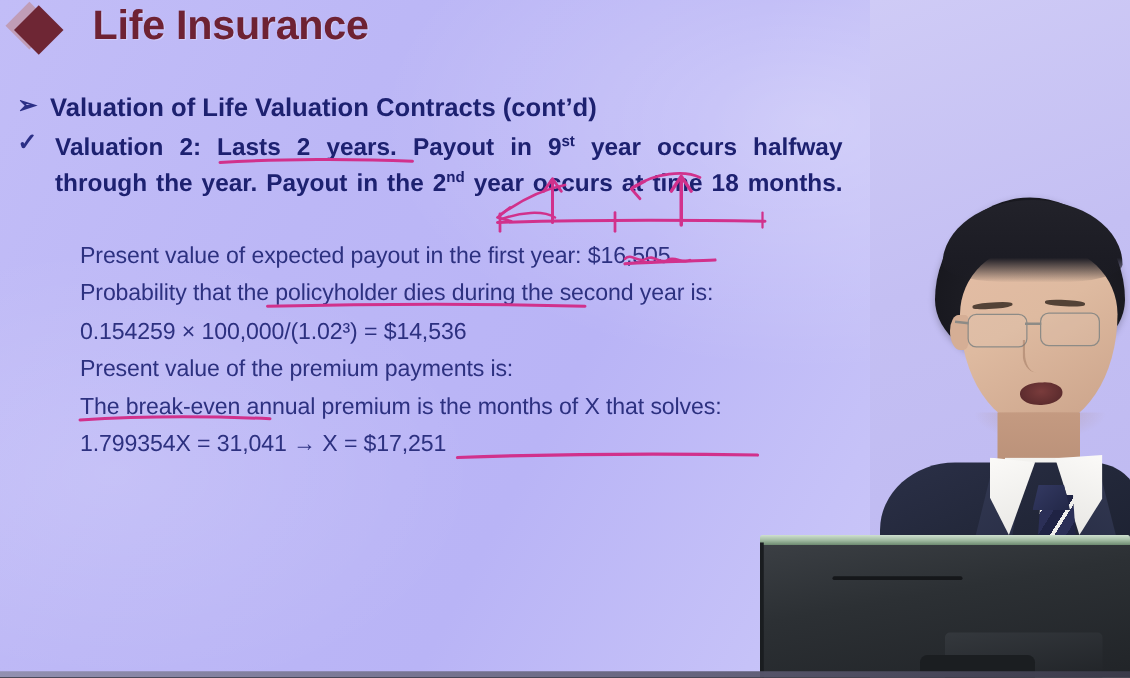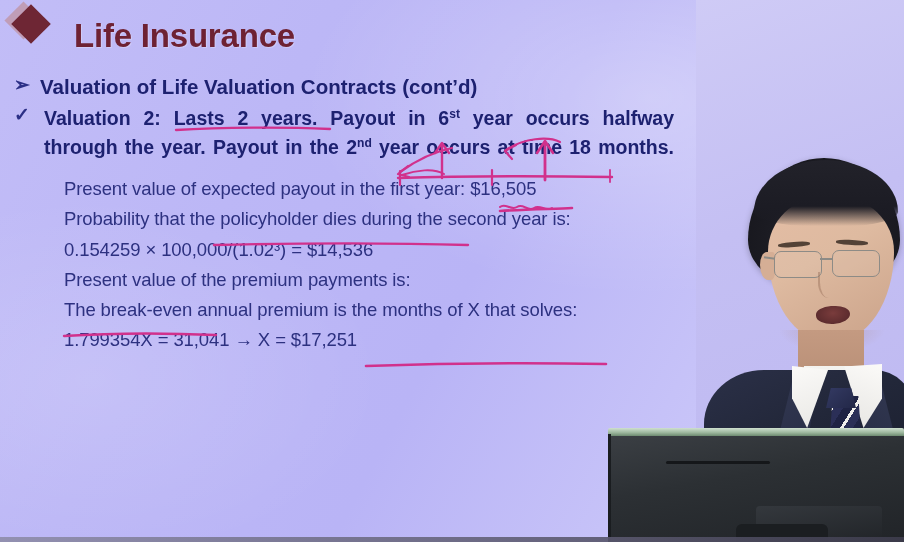--- a/index.html
+++ b/index.html
@@ -59,21 +59,20 @@
   .slide-title {
     position: absolute;
     left: 74px;
     top: 1px;
     font-size: 33px;
     font-weight: bold;
     color: #6e2233;
     letter-spacing: -0.2px;
     text-shadow: 1px 1px 0 rgba(255,255,255,0.25);
     white-space: nowrap;
-    margin-top: 16px;
   }
 
   
   .bullet-row {
     position: absolute;
     display: flex;
     align-items: flex-start;
     color: #1d2170;
   }
   .bullet-mark {
@@ -109,21 +108,21 @@
     content: "";
     display: inline-block;
     width: 100%;
   }
   sup { font-size: 0.62em; vertical-align: super; line-height: 0; }
 
   
   .body-block {
     position: absolute;
     left: 64px;
-    top: 174px;
+    top: 189px;
     width: 600px;
   }
   .body-line {
     color: #2d3180;
     font-size: 18.5px;
     line-height: 30.3px;
     white-space: nowrap;
     letter-spacing: -0.1px;
   }
 
@@ -363,21 +362,21 @@
   </div>
   <div class="slide-title">Life Insurance</div>
 
   <div class="bullet-row bullet-l1">
     <span class="bullet-mark">➢</span>
     <span class="bullet-text">Valuation of Life Valuation Contracts (cont’d)</span>
   </div>
 
   <div class="bullet-row bullet-l2">
     <span class="bullet-mark">✓</span>
-    <span class="bullet-text"><span>Valuation 2: </span><span>Lasts 2 years.</span><span> Payout in 6</span><sup>st</sup><span> year occurs halfway through the year. Payout in the 2</span><sup>nd</sup><span> year occurs at time 18 months.</span></span>
+    <span class="bullet-text"><span>Valuation 2: </span><span>Lasts 2 years.</span><span> Payout in 9</span><sup>st</sup><span> year occurs halfway through the year. Payout in the 2</span><sup>nd</sup><span> year occurs at time 18 months.</span></span>
   </div>
 
   <div class="body-block">
     <div class="body-line">Present value of expected payout in the first year: $16,505</div>
     <div class="body-line">Probability that the policyholder dies during the second year is:</div>
     <div class="body-line">0.154259 × 100,000/(1.02³) = $14,536</div>
     <div class="body-line">Present value of the premium payments is:</div>
     <div class="body-line">The break-even annual premium is the months of X that solves:</div>
     <div class="body-line">1.799354X = 31,041 → X = $17,251</div>
   </div>

